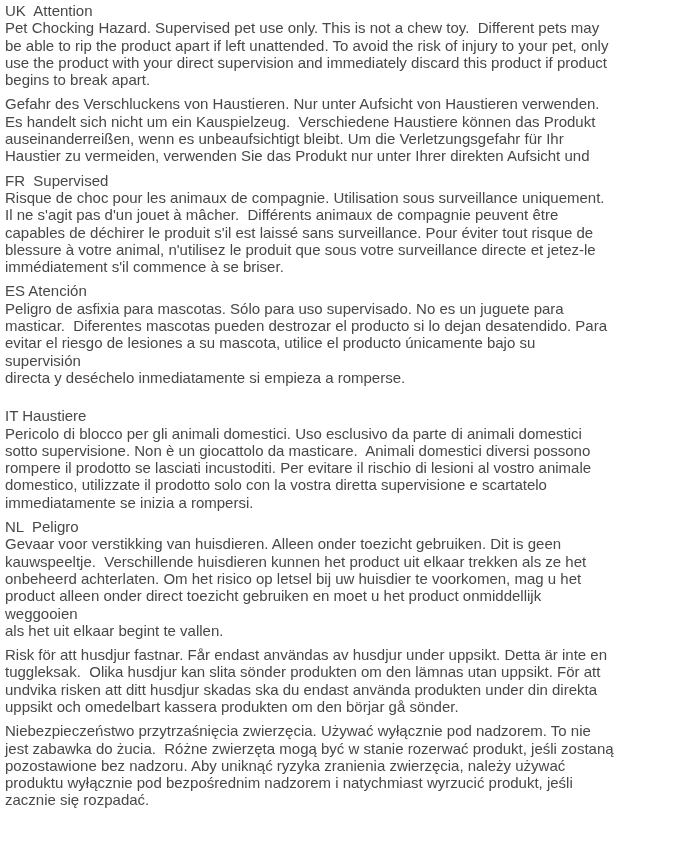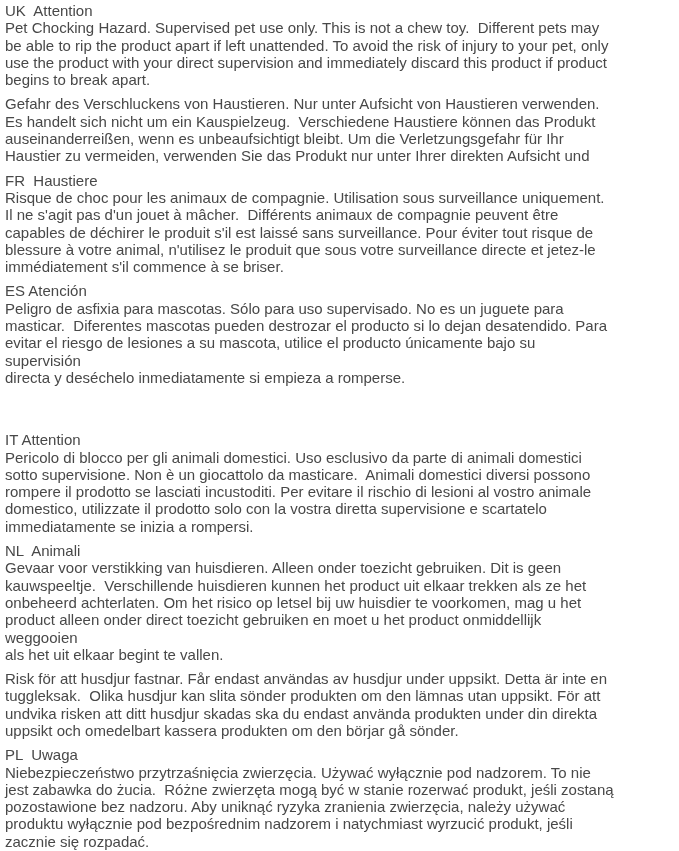--- a/index.html
+++ b/index.html
@@ -19,21 +19,21 @@
   }
   .page {
     box-sizing: border-box;
     width: 624px;
     padding: 2px 10px 0 5px;
   }
   .warning-section {
     margin: 0 0 7px 0;
   }
   .warning-section.big-gap {
-    margin-bottom: 45px;
+    margin-bottom: 21px;
   }
   .section-header,
   .section-body {
     white-space: pre-wrap;      
     font-weight: normal;
     font-size: 15px;
     line-height: 17.3px;
     margin: 0;
   }
 </style>
@@ -51,63 +51,62 @@
   </section>
 
   <section class="warning-section">
     <div class="section-body">Gefahr des Verschluckens von Haustieren. Nur unter Aufsicht von Haustieren verwenden.
 Es handelt sich nicht um ein Kauspielzeug.  Verschiedene Haustiere können das Produkt
 auseinanderreißen, wenn es unbeaufsichtigt bleibt. Um die Verletzungsgefahr für Ihr
 Haustier zu vermeiden, verwenden Sie das Produkt nur unter Ihrer direkten Aufsicht und</div>
   </section>
 
   <section class="warning-section">
-    <div class="section-header">FR  Haustiere</div>
+    <div class="section-header">FR  Supervised</div>
     <div class="section-body">Risque de choc pour les animaux de compagnie. Utilisation sous surveillance uniquement.
 Il ne s'agit pas d'un jouet à mâcher.  Différents animaux de compagnie peuvent être
 capables de déchirer le produit s'il est laissé sans surveillance. Pour éviter tout risque de
 blessure à votre animal, n'utilisez le produit que sous votre surveillance directe et jetez-le
 immédiatement s'il commence à se briser.</div>
   </section>
 
   <section class="warning-section big-gap">
     <div class="section-header">ES Atención</div>
     <div class="section-body">Peligro de asfixia para mascotas. Sólo para uso supervisado. No es un juguete para
 masticar.  Diferentes mascotas pueden destrozar el producto si lo dejan desatendido. Para
 evitar el riesgo de lesiones a su mascota, utilice el producto únicamente bajo su supervisión
 directa y deséchelo inmediatamente si empieza a romperse.</div>
   </section>
 
   <section class="warning-section">
-    <div class="section-header">IT Attention</div>
+    <div class="section-header">IT Haustiere</div>
     <div class="section-body">Pericolo di blocco per gli animali domestici. Uso esclusivo da parte di animali domestici
 sotto supervisione. Non è un giocattolo da masticare.  Animali domestici diversi possono
 rompere il prodotto se lasciati incustoditi. Per evitare il rischio di lesioni al vostro animale
 domestico, utilizzate il prodotto solo con la vostra diretta supervisione e scartatelo
 immediatamente se inizia a rompersi.</div>
   </section>
 
   <section class="warning-section">
-    <div class="section-header">NL  Animali</div>
+    <div class="section-header">NL  Peligro</div>
     <div class="section-body">Gevaar voor verstikking van huisdieren. Alleen onder toezicht gebruiken. Dit is geen
 kauwspeeltje.  Verschillende huisdieren kunnen het product uit elkaar trekken als ze het
 onbeheerd achterlaten. Om het risico op letsel bij uw huisdier te voorkomen, mag u het
 product alleen onder direct toezicht gebruiken en moet u het product onmiddellijk weggooien
 als het uit elkaar begint te vallen.</div>
   </section>
 
   <section class="warning-section">
     <div class="section-body">Risk för att husdjur fastnar. Får endast användas av husdjur under uppsikt. Detta är inte en
 tuggleksak.  Olika husdjur kan slita sönder produkten om den lämnas utan uppsikt. För att
 undvika risken att ditt husdjur skadas ska du endast använda produkten under din direkta
 uppsikt och omedelbart kassera produkten om den börjar gå sönder.</div>
   </section>
 
   <section class="warning-section">
-    <div class="section-header">PL  Uwaga</div>
     <div class="section-body">Niebezpieczeństwo przytrzaśnięcia zwierzęcia. Używać wyłącznie pod nadzorem. To nie
 jest zabawka do żucia.  Różne zwierzęta mogą być w stanie rozerwać produkt, jeśli zostaną
 pozostawione bez nadzoru. Aby uniknąć ryzyka zranienia zwierzęcia, należy używać
 produktu wyłącznie pod bezpośrednim nadzorem i natychmiast wyrzucić produkt, jeśli
 zacznie się rozpadać.</div>
   </section>
 
 </main>
 
 </body></html>

